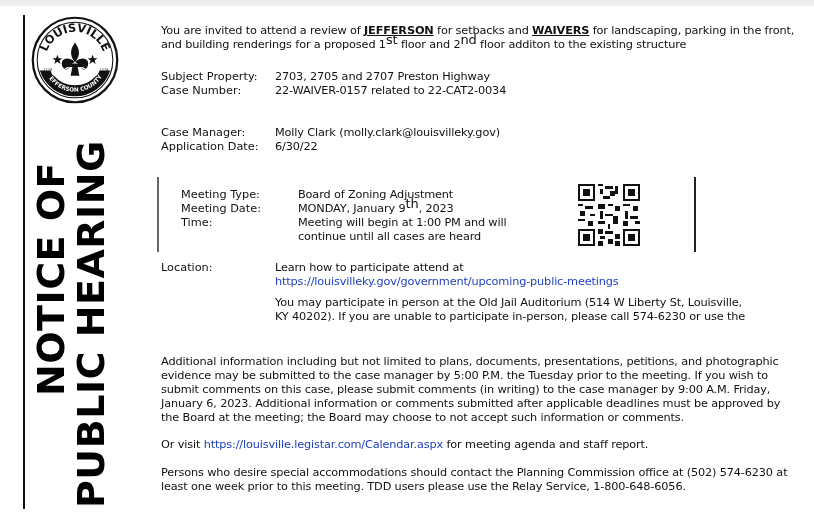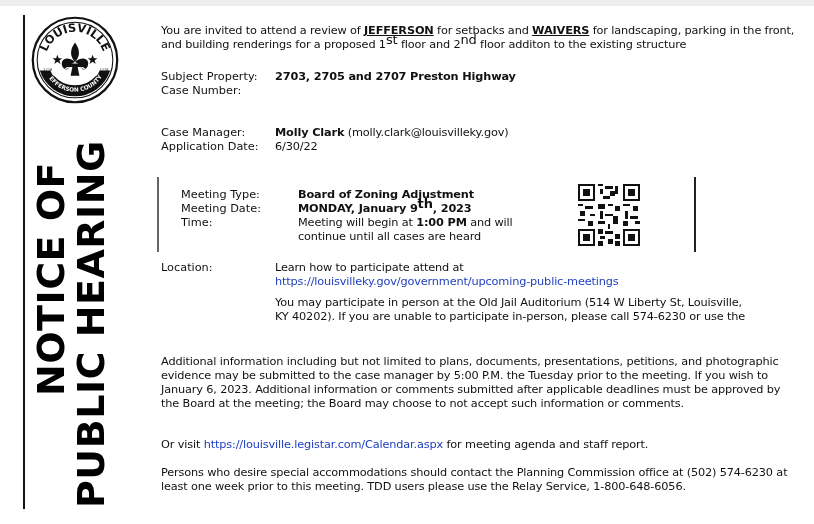--- a/index.html
+++ b/index.html
@@ -23,21 +23,21 @@
   .vtitle .l1 { padding-left:124px; }
   .vtitle .l2 { padding-left:12px; }
 
   .txt { position:absolute; font-size:11.3px; line-height:14px; white-space:nowrap; letter-spacing:-0.15px; }
   .intro { left:161px; top:24px; }
   .intro u { font-weight:bold; }
   sup { font-size:13px; line-height:0; vertical-align:4px; }
 
   .label { position:absolute; left:161px; font-size:11.3px; line-height:14px; }
   .val { position:absolute; left:275px; font-size:11.3px; line-height:14px; white-space:nowrap; letter-spacing:-0.15px; }
-  b { font-weight:bold;text-align:center; }
+  b { font-weight:normal;text-align:center; }
 
   .mbar-l { position:absolute; left:157px; top:177px; width:2px; height:75px; background:#666; }
   .mbar-r { position:absolute; left:694px; top:177px; width:2px; height:75px; background:#222; }
   .mlabel { position:absolute; left:181px; font-size:11.3px; line-height:14px; }
   .mval { position:absolute; left:298px; font-size:11.3px; line-height:14px; white-space:nowrap; letter-spacing:-0.15px; }
   .qr { position:absolute; left:578px; top:184px; width:62px; height:62px; }
 
   a.link { color:#1f3fbf; text-decoration:none; }
   .para { position:absolute; left:161px; font-size:11.3px; line-height:14px; white-space:nowrap; letter-spacing:-0.15px; }
 </style>
@@ -77,20 +77,21 @@
 <div class="txt intro">
   <div><span>You are invited to attend a review of </span><u>JEFFERSON</u><span> for setbacks and </span><u>WAIVERS</u><span> for landscaping, parking in the front,</span></div>
   <div><span>and building renderings for a proposed 1</span><sup>st</sup><span> floor and 2</span><sup>nd</sup><span> floor additon to the existing structure</span></div>
 </div>
 
 <div class="label" style="top:70px">Subject Property:</div>
 <div class="val" style="top:70px"><b>2703, 2705 and 2707 Preston Highway</b></div>
 
 <div class="label" style="top:84px">Case Number:</div>
 <div class="val" style="top:84px">
+  <div><b>22-WAIVER-0157 related to 22-CAT2-0034</b></div>
 </div>
 
 <div class="label" style="top:126px">Case Manager:</div>
 <div class="val" style="top:126px"><b>Molly Clark</b><span> (molly.clark@louisvilleky.gov)</span></div>
 
 <div class="label" style="top:140px">Application Date:</div>
 <div class="val" style="top:140px">6/30/22</div>
 
 <div class="mbar-l"></div>
 <div class="mbar-r"></div>
@@ -162,20 +163,21 @@
 <div class="val" style="top:261px">Learn how to participate attend at</div>
 <div class="val" style="top:275px"><a class="link">https://louisvilleky.gov/government/upcoming-public-meetings</a></div>
 <div class="val" style="top:296px">
   <div>You may participate in person at the Old Jail Auditorium (514 W Liberty St, Louisville,</div>
   <div>KY 40202). If you are unable to participate in-person, please call 574-6230 or use the</div>
 </div>
 
 <div class="para" style="top:355px">
   <div>Additional information including but not limited to plans, documents, presentations, petitions, and photographic</div>
   <div>evidence may be submitted to the case manager by 5:00 P.M. the Tuesday prior to the meeting. If you wish to</div>
+  <div>submit comments on this case, please submit comments (in writing) to the case manager by 9:00 A.M. Friday,</div>
   <div>January 6, 2023. Additional information or comments submitted after applicable deadlines must be approved by</div>
   <div>the Board at the meeting; the Board may choose to not accept such information or comments.</div>
 </div>
 
 <div class="para" style="top:438px">
   <span>Or visit </span><a class="link">https://louisville.legistar.com/Calendar.aspx</a><span> for meeting agenda and staff report.</span>
 </div>
 
 <div class="para" style="top:466px">
   <div>Persons who desire special accommodations should contact the Planning Commission office at (502) 574-6230 at</div>

